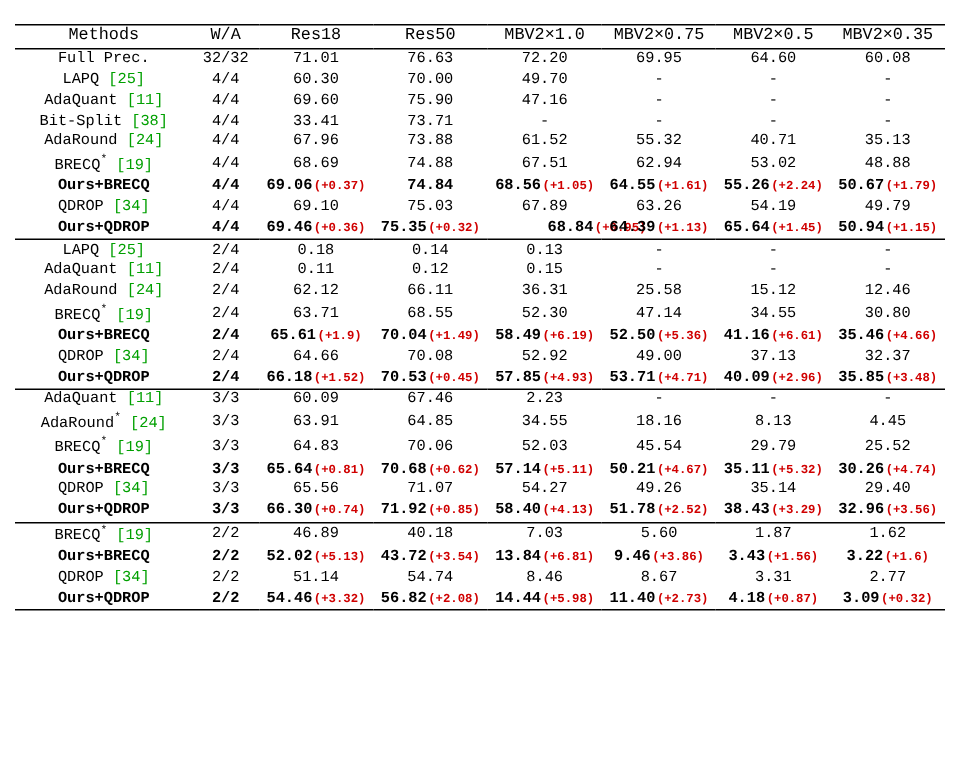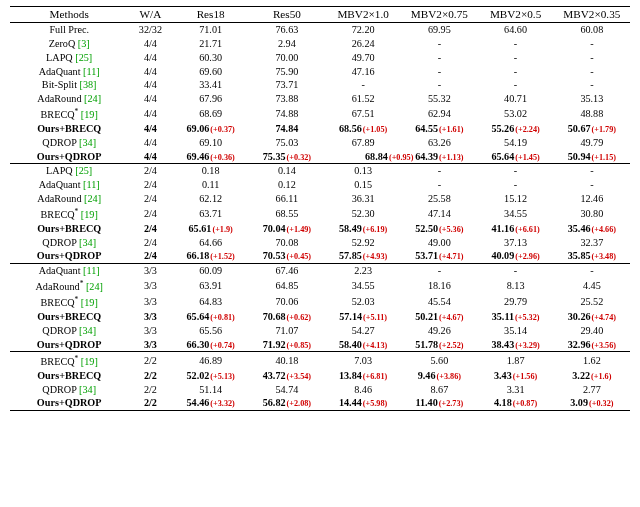--- a/index.html
+++ b/index.html
@@ -8,23 +8,24 @@
     background: #ffffff;
   }
   body {
     width: 640px;
     height: 507px;
     font-family: "Liberation Serif", serif;
     color: #000000;
     overflow: hidden;
   }
   .table-wrap {
-    padding: 6px 10px 0 10px;
+    padding: 16px 10px 0 10px;
     box-sizing: border-box;
     width: 640px;
+    font-family: Liberation Mono, monospace;
   }
   table.results {
     border-collapse: collapse;
     width: 620px;
     table-layout: fixed;
     font-size: 10.2px;
   }
   table.results td, table.results th {
     padding: 1.4px 2px;
     text-align: center;
@@ -92,30 +93,20 @@
           <td class="method-cell">Full Prec.</td>
           <td class="wa">32/32</td>
           <td><span class="val">71.01</span></td>
           <td><span class="val">76.63</span></td>
           <td><span class="val">72.20</span></td>
           <td><span class="val">69.95</span></td>
           <td><span class="val">64.60</span></td>
           <td><span class="val">60.08</span></td>
         </tr>
         <tr>
-          <td class="method-cell"><span>ZeroQ</span><span class="cite"> [3]</span></td>
-          <td class="wa">4/4</td>
-          <td><span class="val">21.71</span></td>
-          <td><span class="val">2.94</span></td>
-          <td><span class="val">26.24</span></td>
-          <td><span class="val">-</span></td>
-          <td><span class="val">-</span></td>
-          <td><span class="val">-</span></td>
-        </tr>
-        <tr>
           <td class="method-cell"><span>LAPQ</span><span class="cite"> [25]</span></td>
           <td class="wa">4/4</td>
           <td><span class="val">60.30</span></td>
           <td><span class="val">70.00</span></td>
           <td><span class="val">49.70</span></td>
           <td><span class="val">-</span></td>
           <td><span class="val">-</span></td>
           <td><span class="val">-</span></td>
         </tr>
         <tr>

